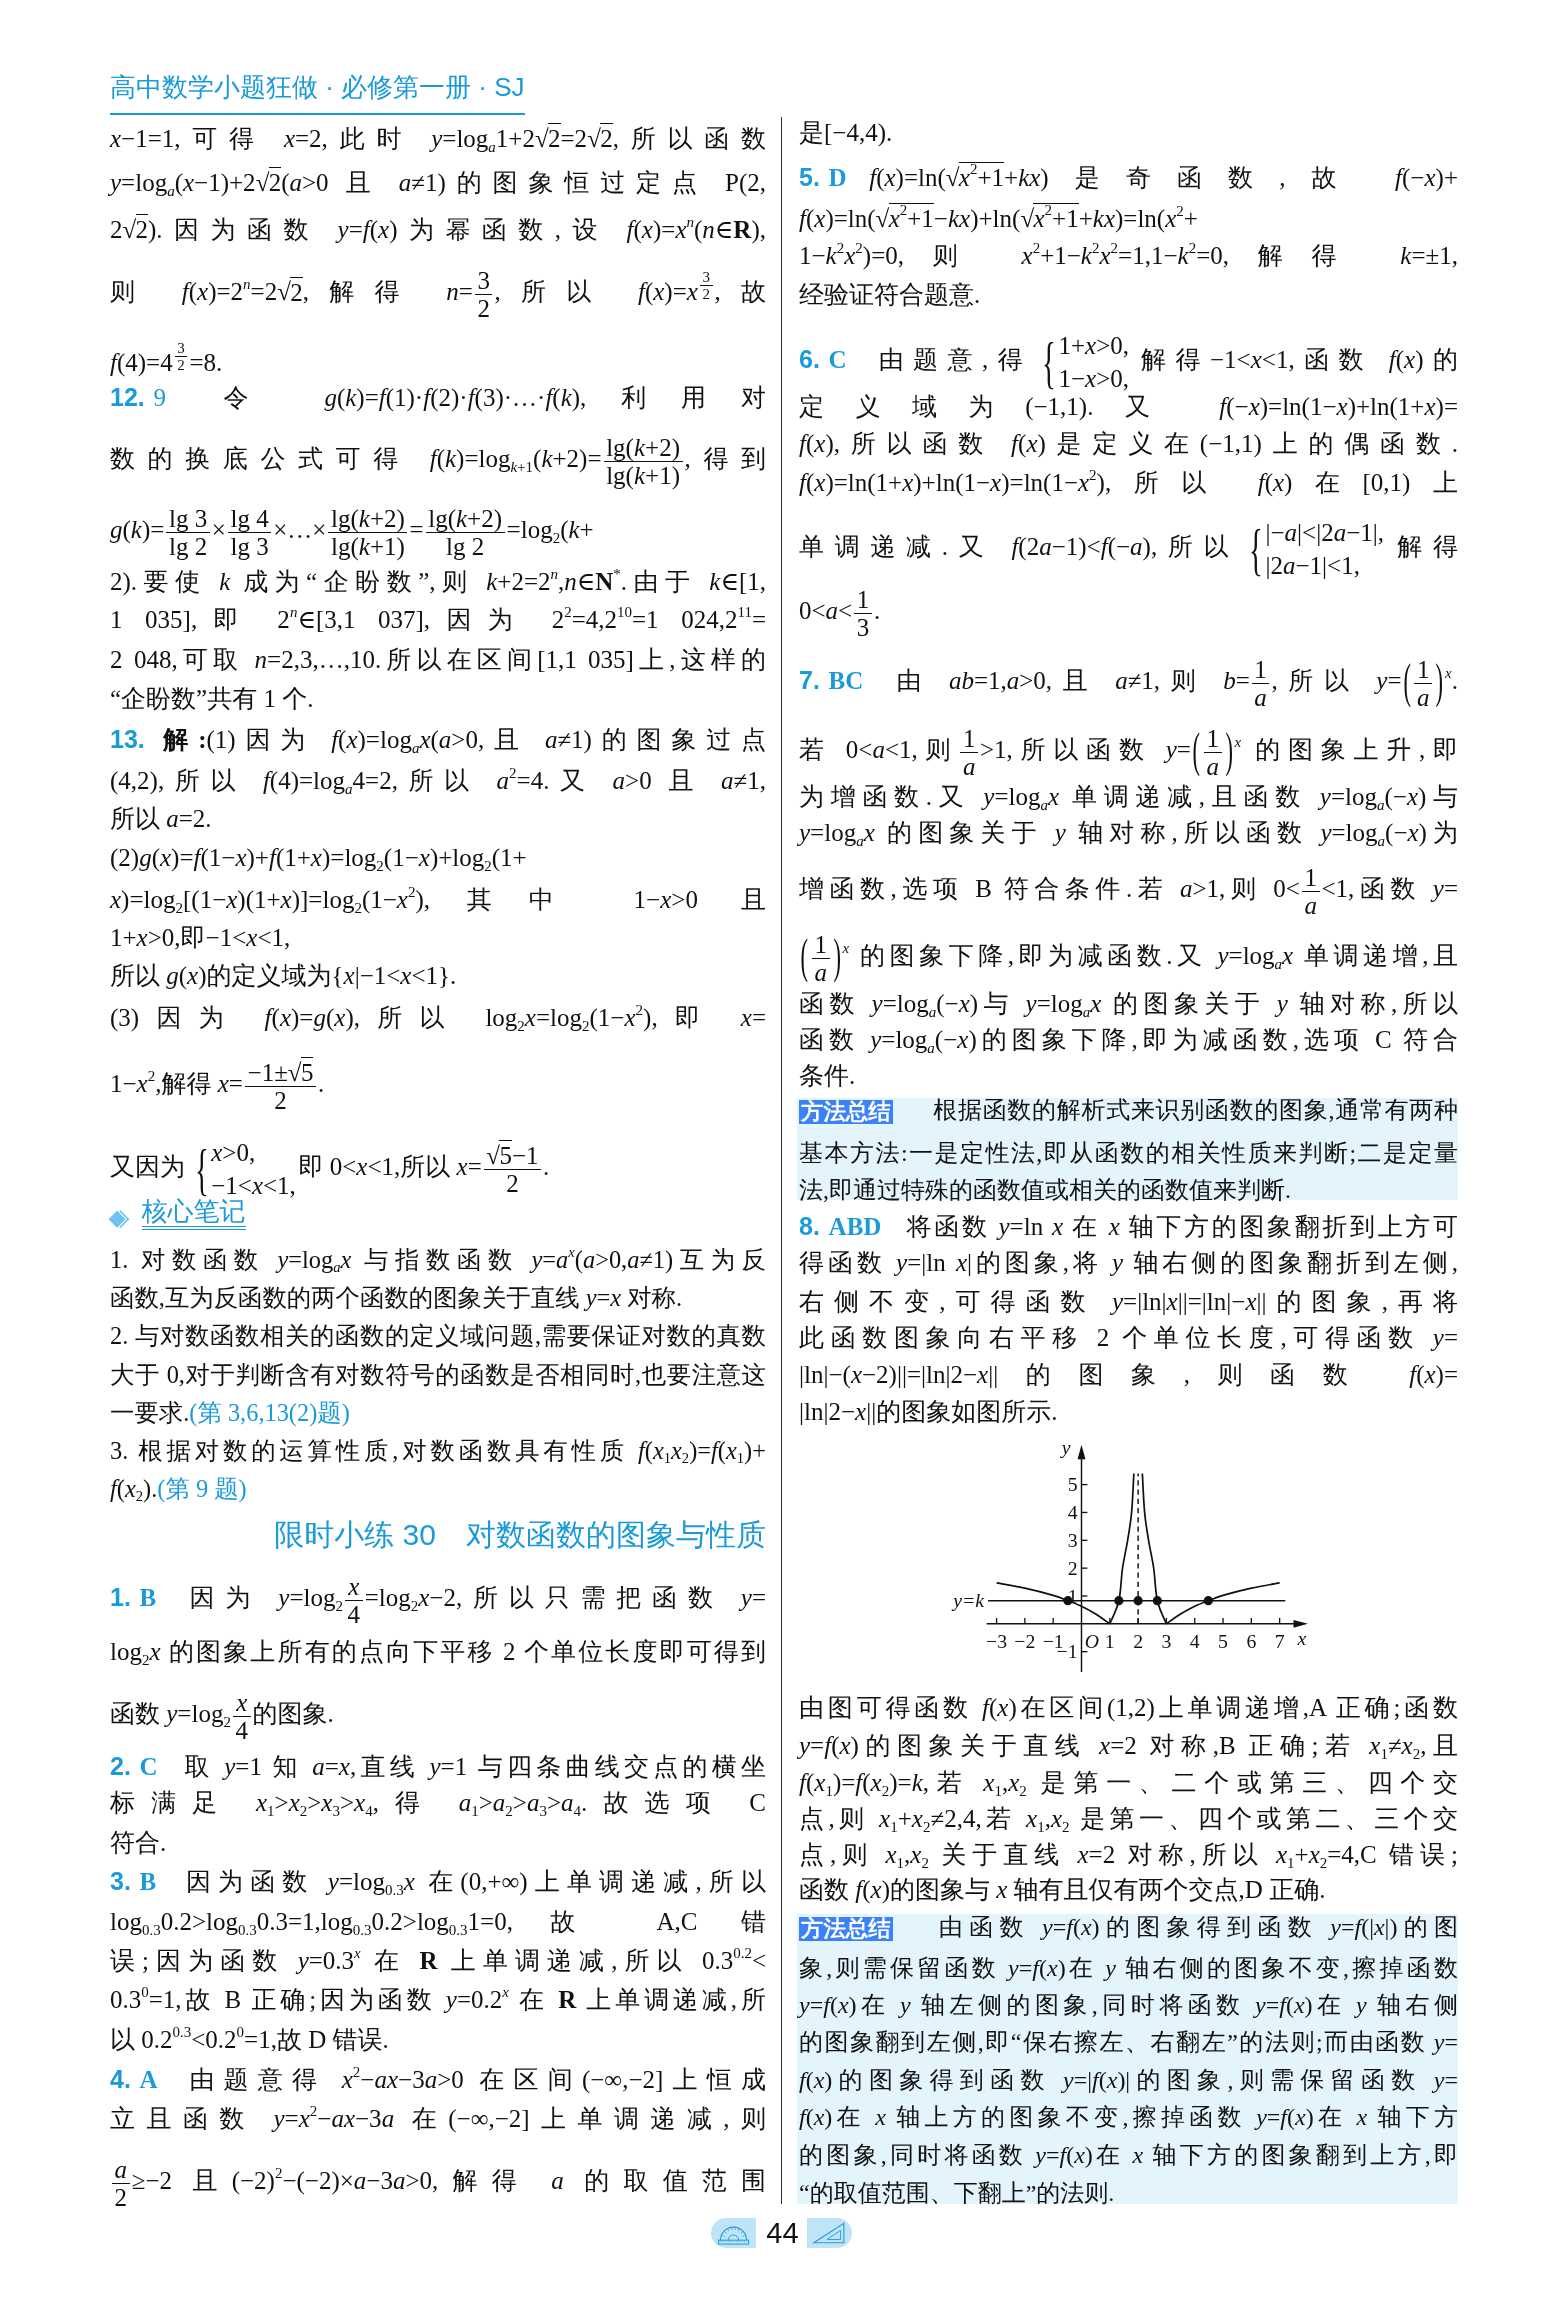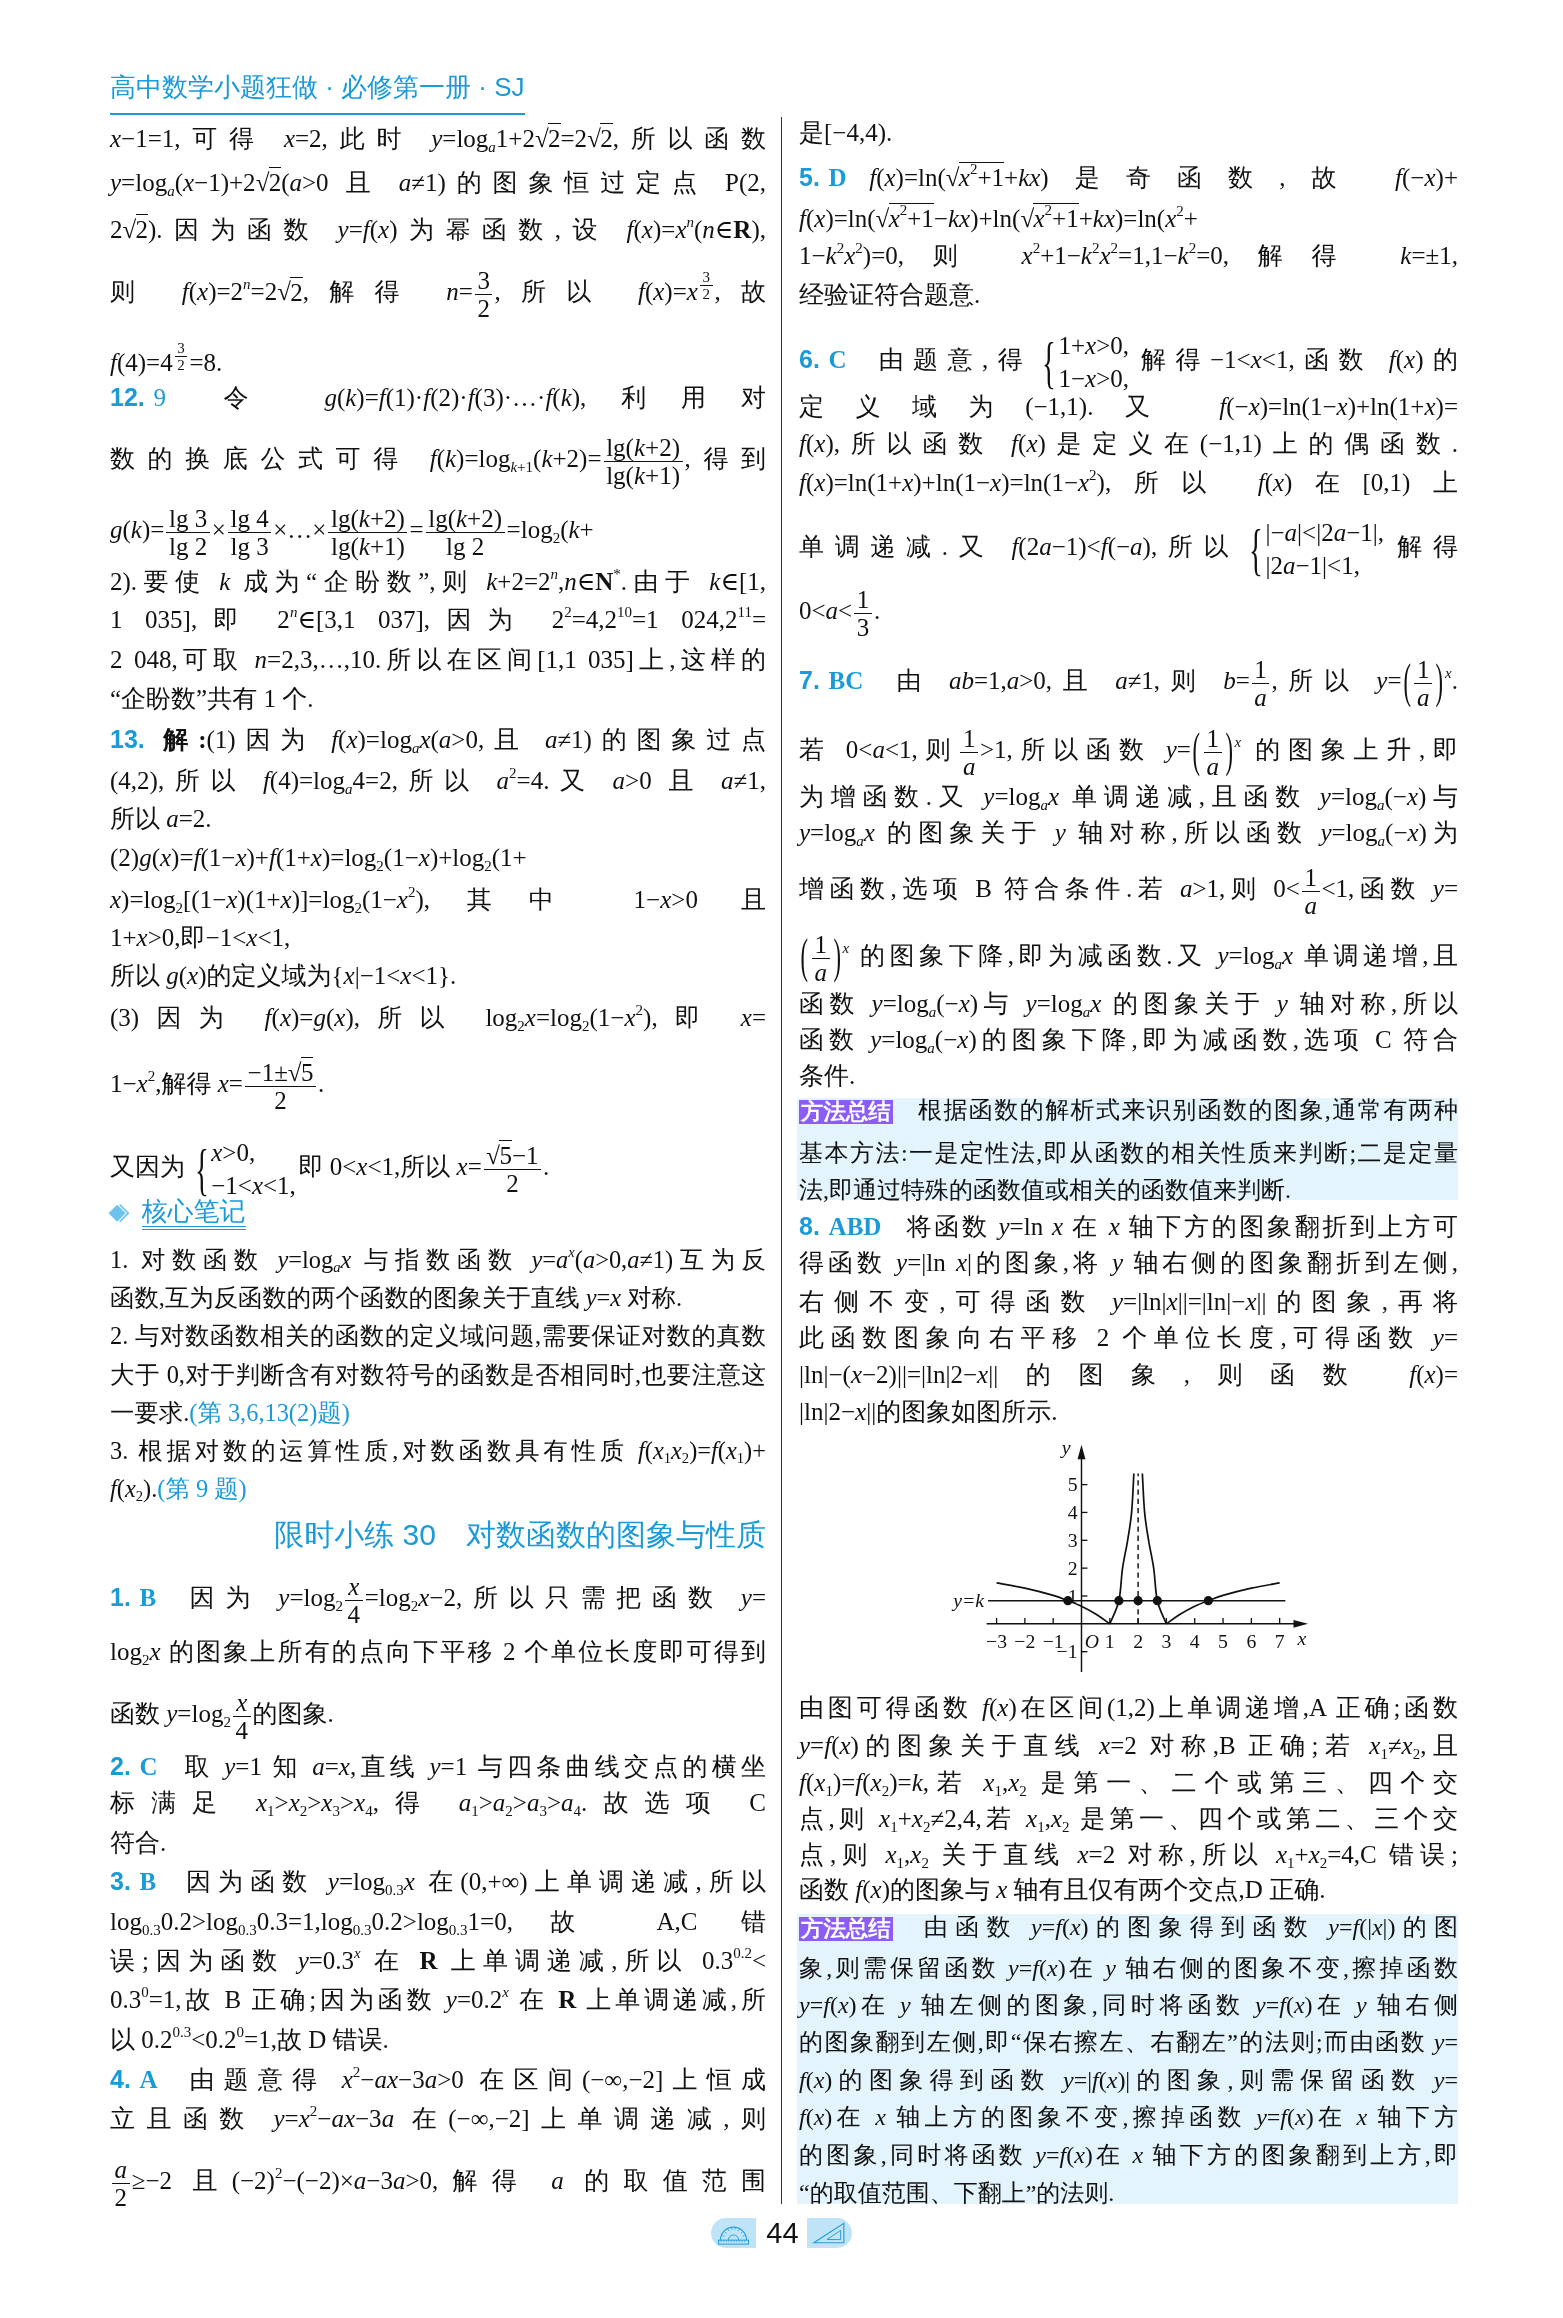--- a/index.html
+++ b/index.html
@@ -26,29 +26,29 @@
   .frac{display:inline-block;vertical-align:middle;text-align:center;text-align-last:center;line-height:1.08;margin:0 2px;}
   .frac .nu{display:block;border-bottom:1.3px solid currentColor;padding:0 2.6px;}
   .frac .de{display:block;padding:0 2.6px;}
   .sqrt .rad{border-top:1.3px solid currentColor;padding-top:0.7px;}
   .sqrt .rs{margin-right:-0.7px;}
   .cases{display:inline-flex;align-items:center;vertical-align:middle;line-height:1.3;
          text-align:left;text-align-last:left;margin:0 2.6px;}
   .cases .br{display:inline-block;font-size:2.3em;line-height:1;transform:scaleX(.5);margin-right:-4px;}
   .cases .rows{display:inline-flex;flex-direction:column;}
   .bigp{display:inline-block;transform:scale(.9,1.9);vertical-align:-.05em;margin:0 1.3px;}
-  .notes-head{position:absolute;left:107px;top:1197px;height:33px;display:flex;align-items:center;}
+  .notes-head{position:absolute;left:107px;top:1197px;height:33px;display:flex;align-items:flex-end;}
   .notes-title{font-family:"Liberation Sans","DejaVu Sans",sans-serif;font-size:26px;line-height:29px;color:#1a9ad8;
                border-bottom:4px double #1a9ad8;margin-left:2.6px;}
   .section-title{position:absolute;left:110px;width:656px;top:1515px;height:40px;line-height:40px;text-align:right;
                  font-family:"Liberation Sans","DejaVu Sans",sans-serif;font-size:30px;color:#1a9ad8;white-space:pre;}
   .mbox{position:absolute;left:797px;width:661px;background:#e4f4fd;}
-  .tag{display:inline-block;height:24px;line-height:24px;background:#8b5cf6;color:#ffffff;padding:0 2px;
+  .tag{display:inline-block;height:24px;line-height:24px;background:#3b82f6;color:#ffffff;padding:0 2px;
        font-family:"Liberation Sans","DejaVu Sans",sans-serif;font-weight:bold;font-size:22.4px;
-       margin-right:24px;vertical-align:middle;text-align-last:left;}
+       margin-right:40px;vertical-align:middle;text-align-last:left;}
   #graph{position:absolute;left:936px;top:1436px;}
   #graph .ax{stroke:#111;stroke-width:2.2;}
   #graph .tk{stroke:#111;stroke-width:2;}
   #graph .arr{fill:#111;}
   #graph .cv{fill:none;stroke:#111;stroke-width:2.6;}
   #graph .dash{stroke:#111;stroke-width:2.2;stroke-dasharray:8 6;}
   #graph .tl{font-family:"Liberation Serif","DejaVu Serif",serif;font-size:30px;fill:#111;}
   #graph .it{font-style:italic;}
   #graph .dot{fill:#111;}
   .pill{position:absolute;top:2218px;width:45px;height:30px;background:#bfe3f7;}

